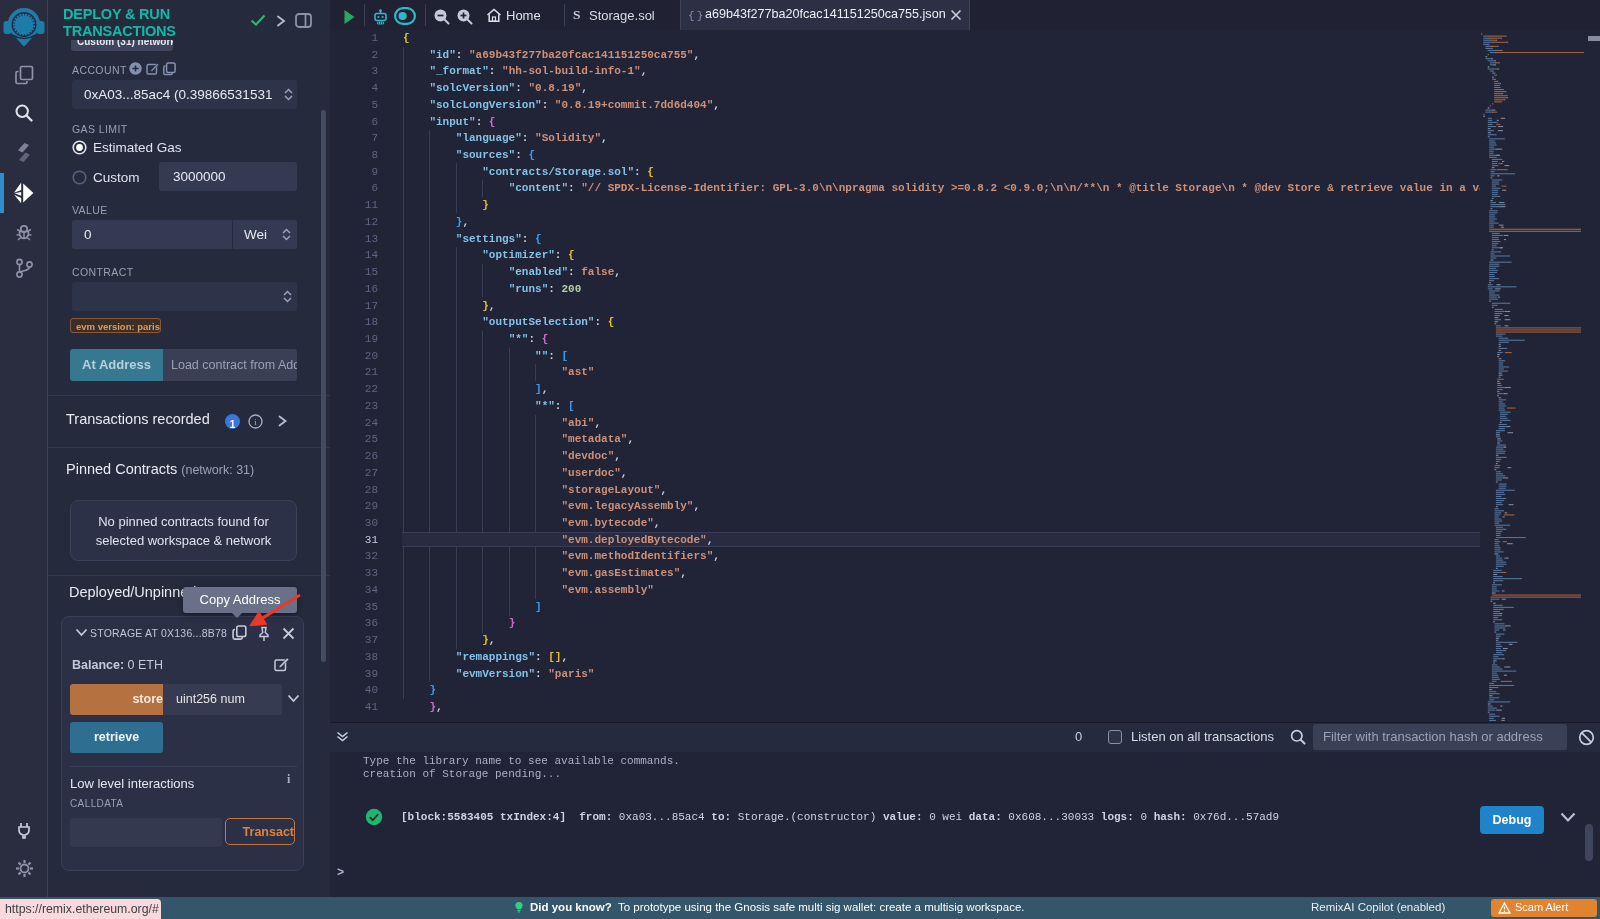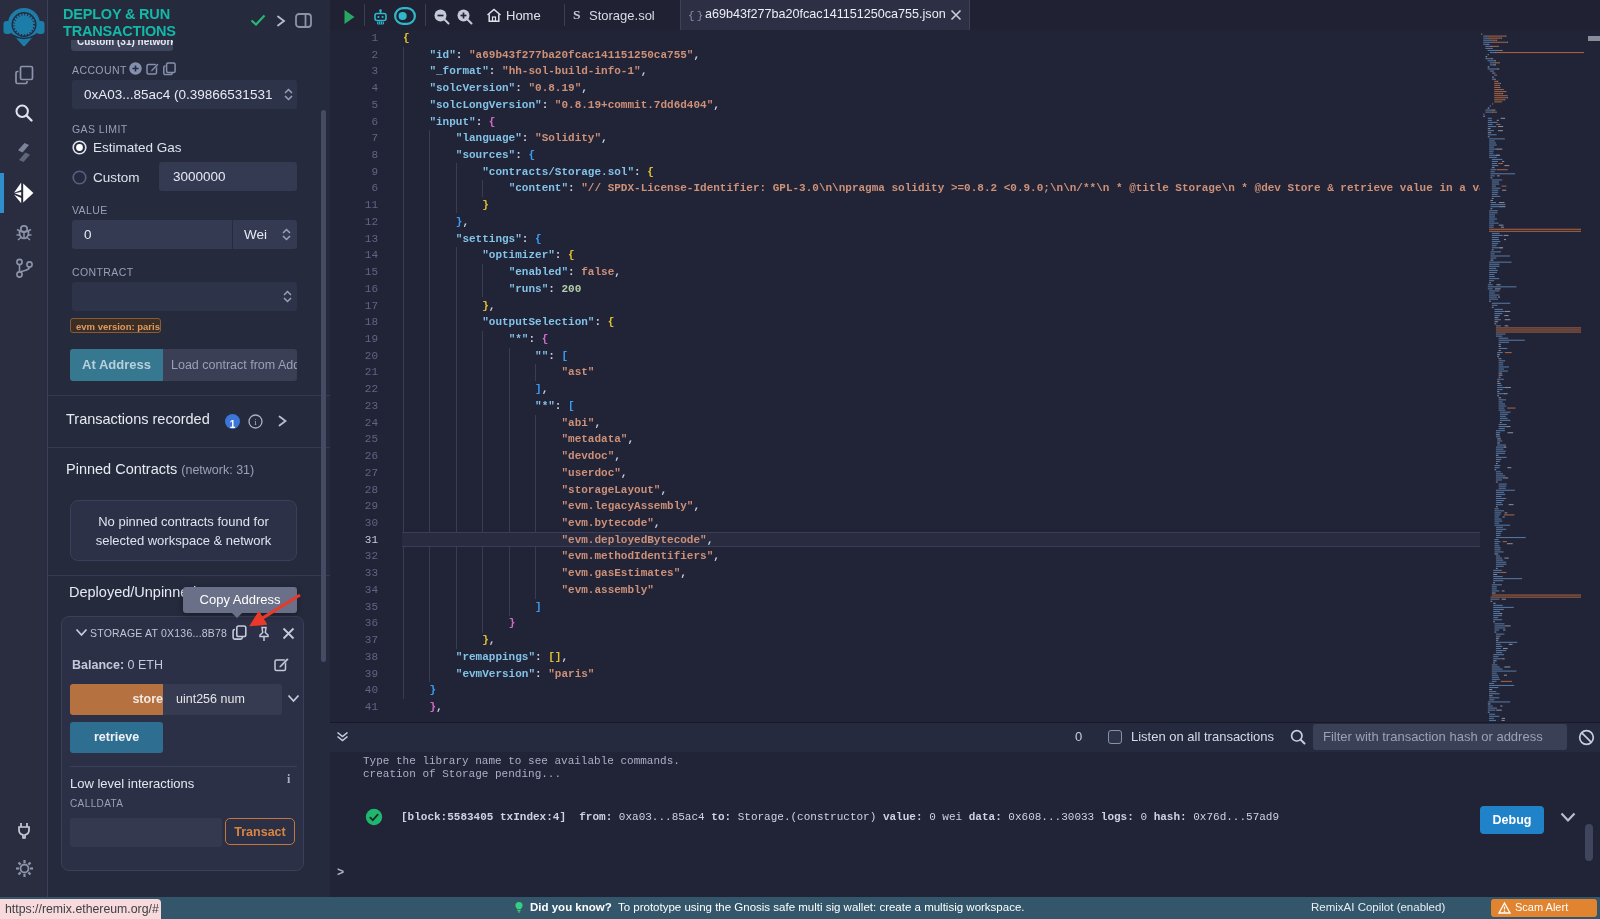--- a/index.html
+++ b/index.html
@@ -189,21 +189,21 @@
     </div>
     <svg style="position:absolute;left:239px;top:694px" width="13" height="9" viewBox="0 0 13 9">
       <path d="M1.5 1.5 L6.5 7 L11.5 1.5" fill="none" stroke="#c5cad9" stroke-width="1.8"></path>
     </svg>
     <div style="position:absolute;left:22px;top:722px;width:93px;height:31px;background:#2e6e91;border-radius:3px;text-align:center"><span style="font-size:12.5px;font-weight:bold;color:#eef2f7;line-height:31px">retrieve</span></div>
     <div style="position:absolute;left:22px;top:766px;width:227px;height:1px;background:#3a4058"></div>
     <div style="position:absolute;left:22px;top:776px;font-size:13px;color:#e3e6ef">Low level interactions</div>
     <div style="position:absolute;left:239px;top:772px;font-size:12px;font-weight:bold;color:#aab0c5;font-family:'Liberation Serif',serif">i</div>
     <div style="position:absolute;left:22px;top:798px;font-size:10px;color:#98a0b6;letter-spacing:.4px">CALLDATA</div>
     <div style="position:absolute;left:22px;top:818px;width:152px;height:29px;background:#343950;border-radius:3px"></div>
-    <div style="position:absolute;left:177px;top:818px;width:70px;height:27px;border:1.5px solid #c0763d;border-radius:5px;text-align:center"><span style="font-size:12.5px;font-weight:bold;color:#d9853f;line-height:27px">Transact</span></div>
+    <div style="position:absolute;left:177px;top:818px;width:70px;height:27px;border:1.5px solid #c0763d;border-radius:5px;text-align:right"><span style="font-size:12.5px;font-weight:bold;color:#d9853f;line-height:27px">Transact</span></div>
     <div style="position:absolute;left:135px;top:587px;width:114px;height:26px;background:#6a7087;border-radius:3px;text-align:center;z-index:5;box-shadow:0 2px 6px rgba(0,0,0,.35)"><span style="font-size:13px;color:#fff;line-height:26px">Copy Address</span><div style="position:absolute;left:48px;bottom:-5px;width:0;height:0;border-left:6px solid transparent;border-right:6px solid transparent;border-top:6px solid #6a7087"></div></div>
     <svg style="position:absolute;left:190px;top:592px;z-index:6" width="65" height="42" viewBox="0 0 65 42">
       <defs>
         <marker id="ah" markerWidth="5.5" markerHeight="5.5" refX="4" refY="2.75" orient="auto">
           <path d="M0 0 L5.5 2.75 L0 5.5 Z" fill="#e8392b"></path>
         </marker>
       </defs>
       <line x1="62" y1="3" x2="15" y2="32" stroke="#e8392b" stroke-width="3" marker-end="url(#ah)"></line>
     </svg>
     <div style="position:absolute;left:273px;top:110px;width:5px;height:552px;background:#454b63;border-radius:3px"></div>

